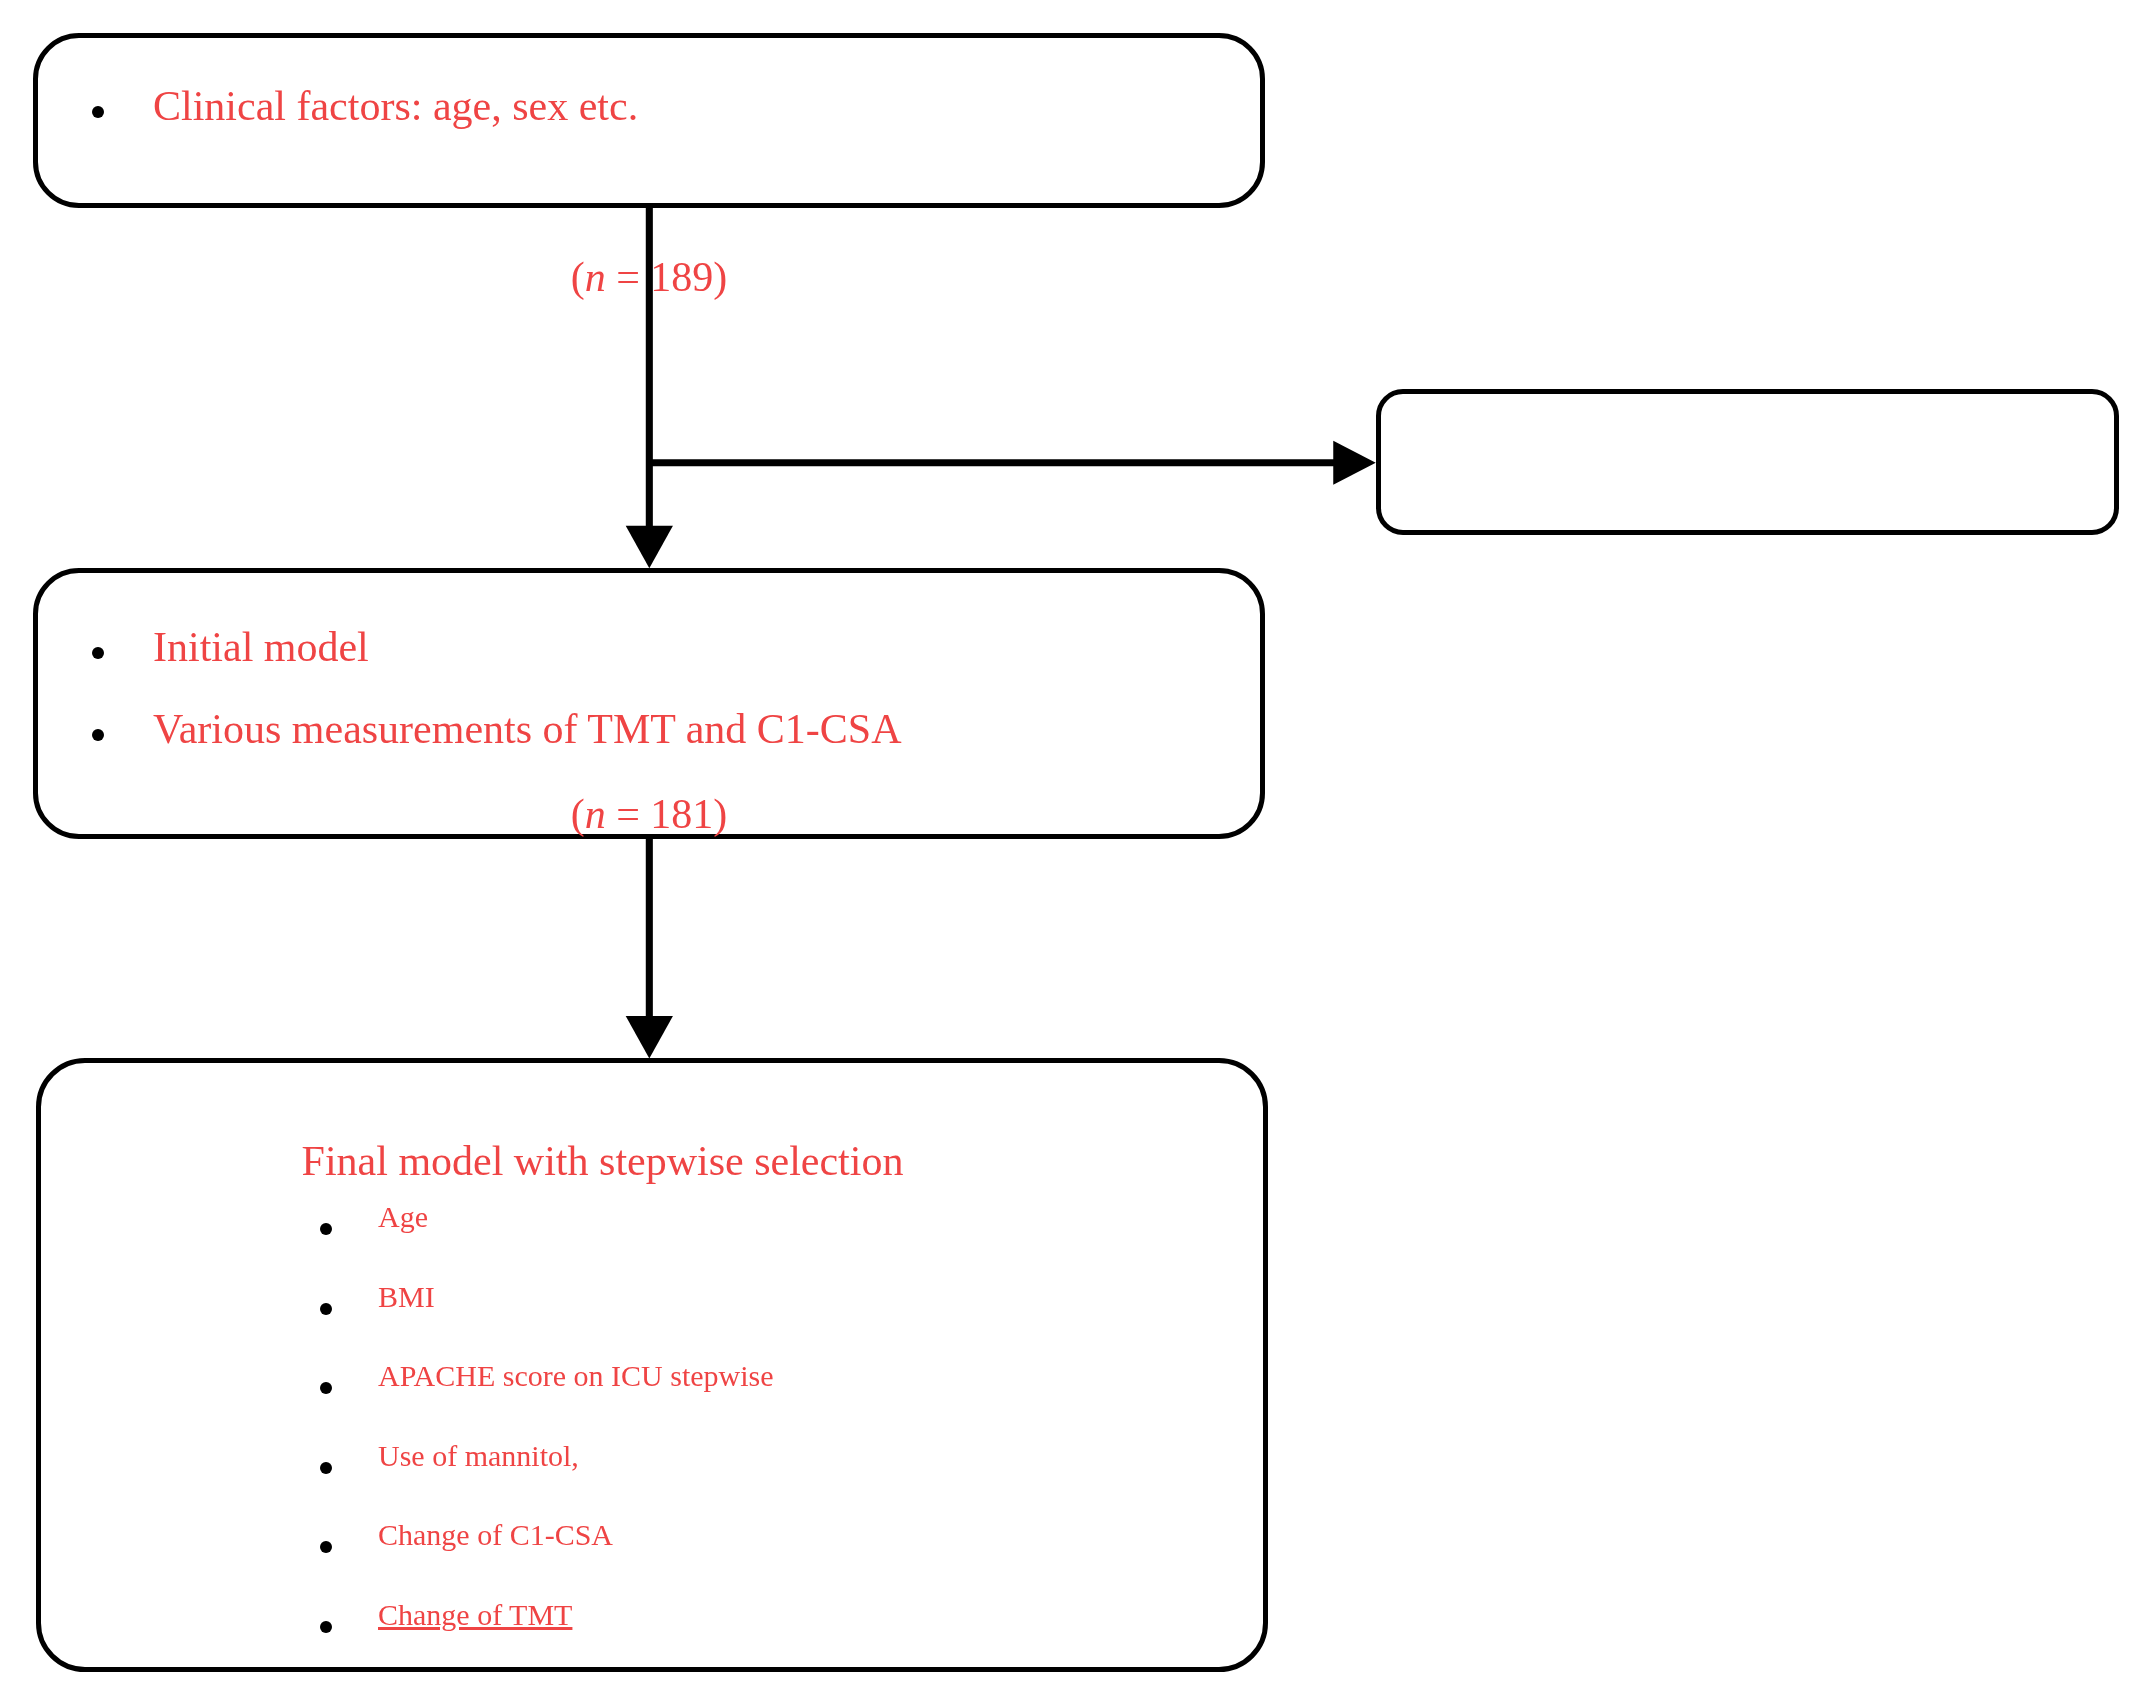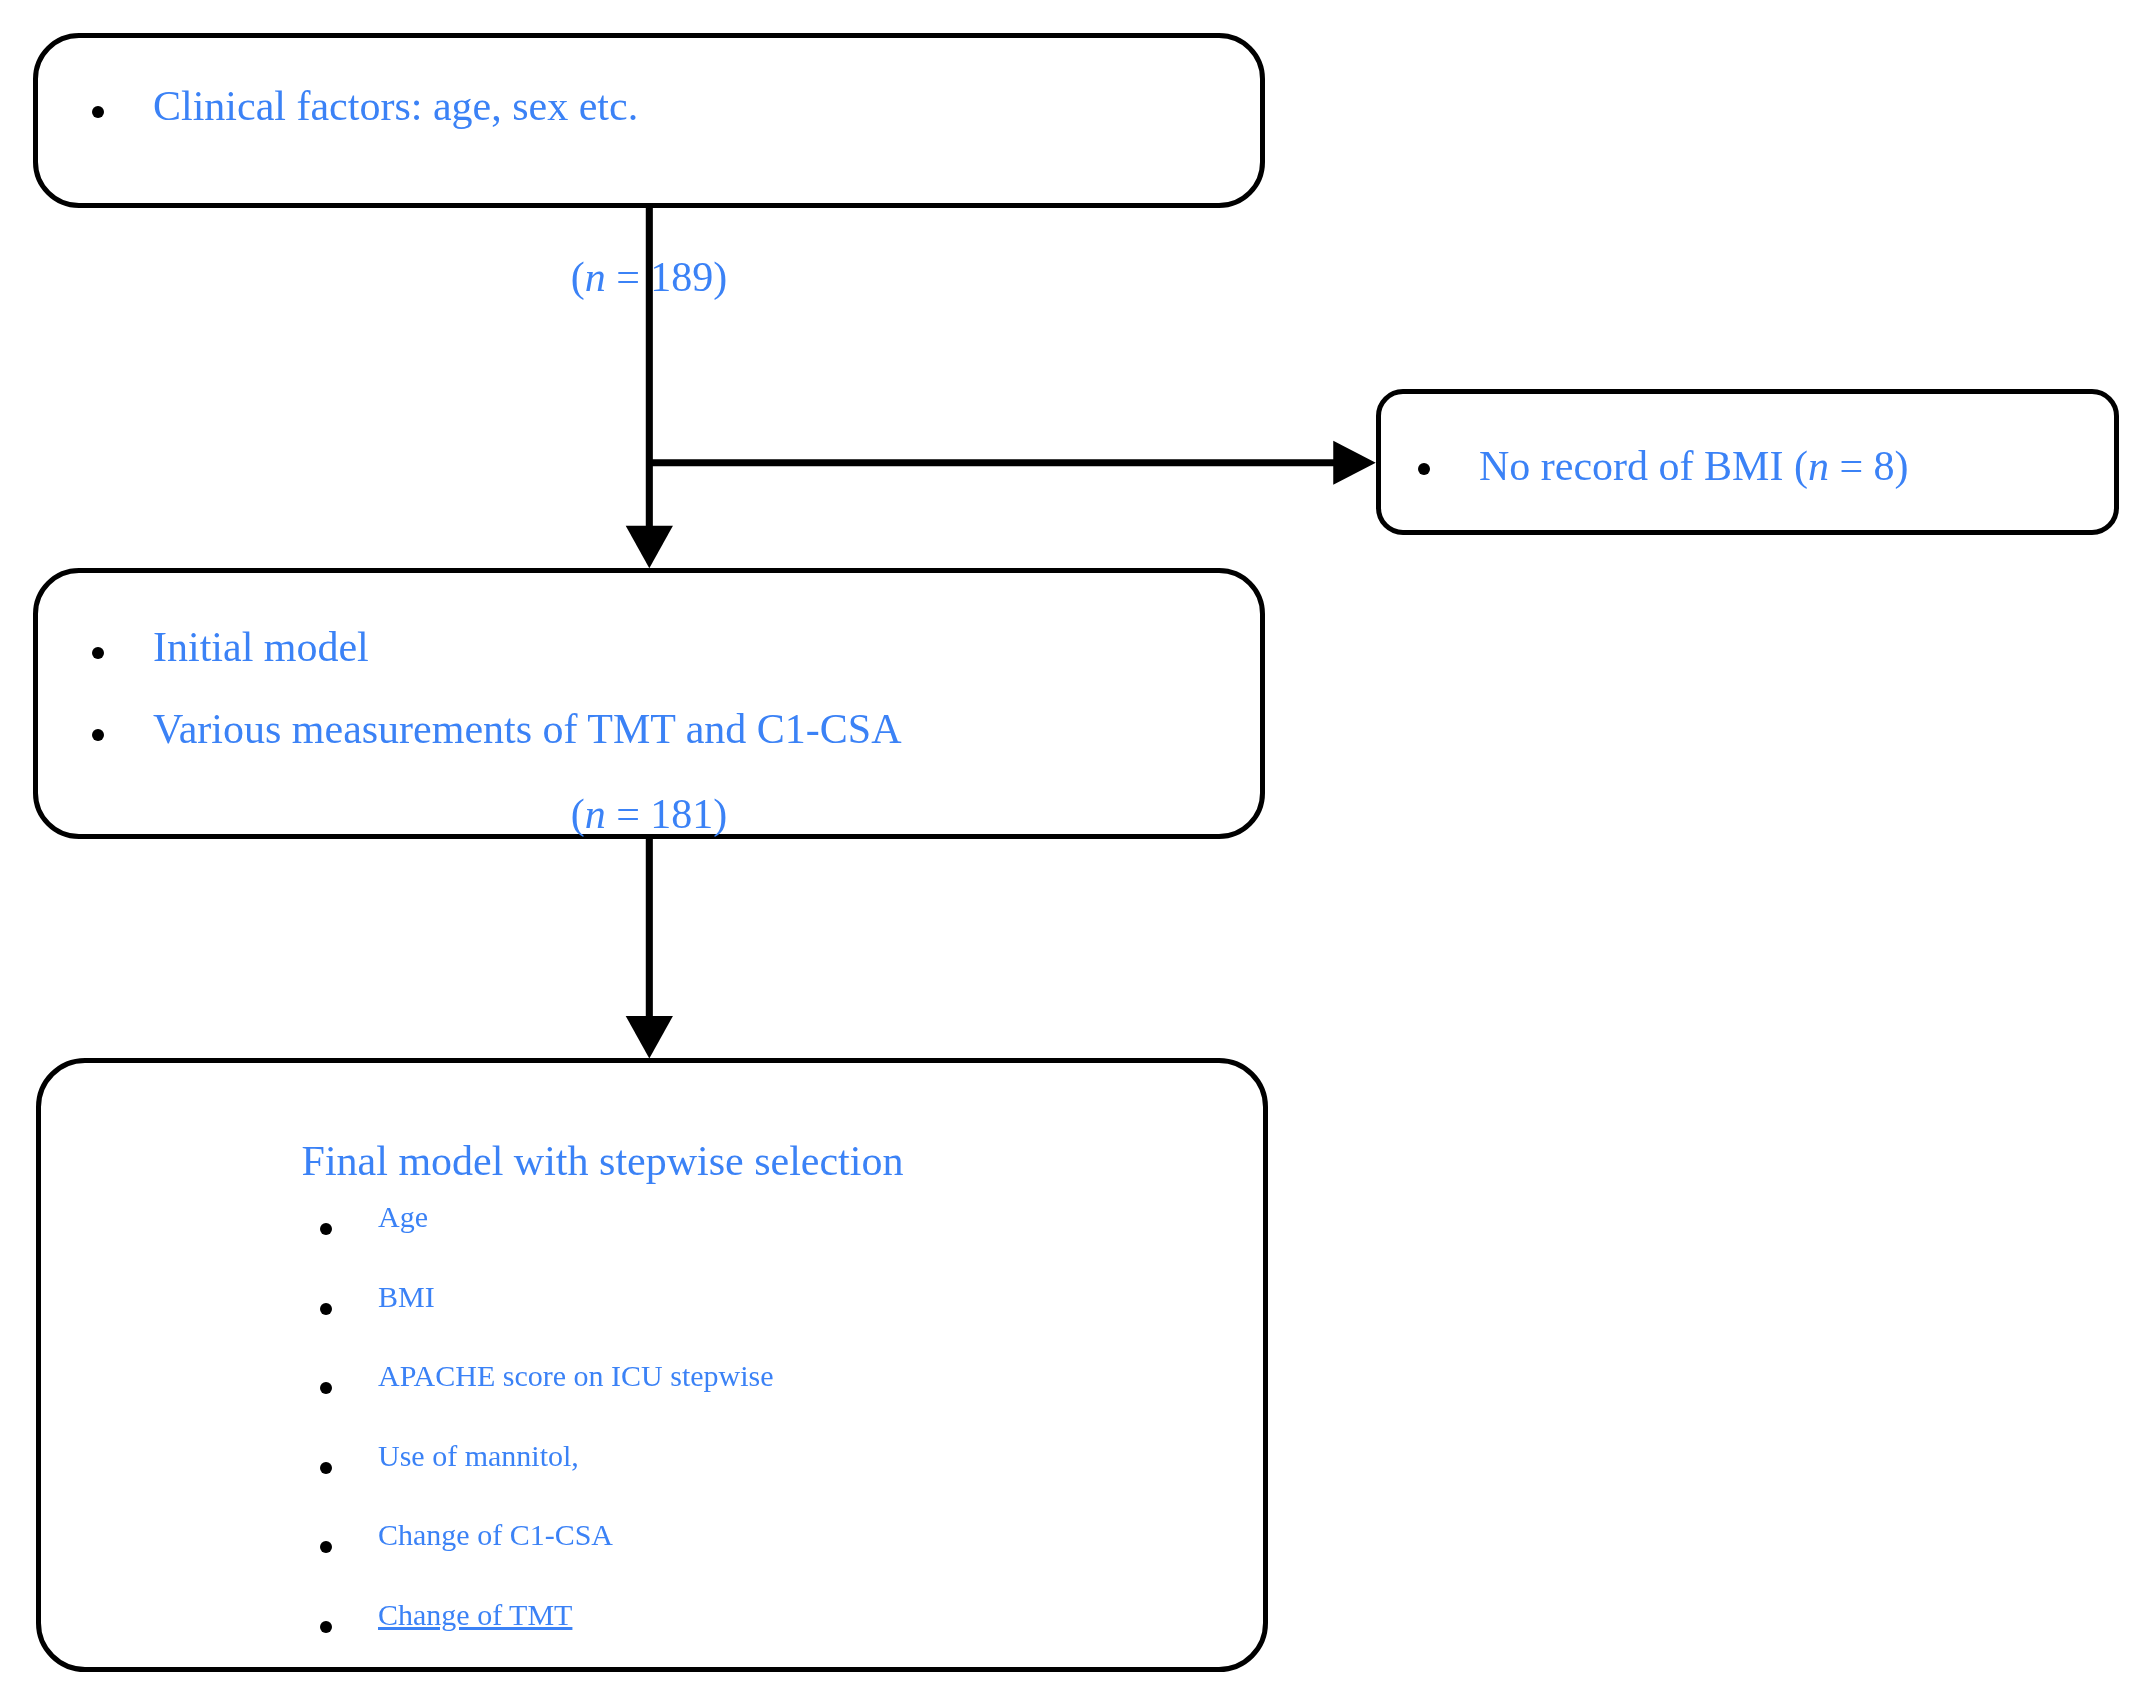--- a/index.html
+++ b/index.html
@@ -6,21 +6,21 @@
     margin: 0;
     padding: 0;
     background: #ffffff;
   }
   #page {
     position: relative;
     width: 2151px;
     height: 1700px;
     background: #ffffff;
     font-family: "Liberation Serif", "DejaVu Serif", serif;
-    color: #3b82f6;
+    color: #ef4444;
     overflow: hidden;
   }
   .flow-svg {
     position: absolute;
     left: 0;
     top: 0;
     width: 2151px;
     height: 1700px;
   }
   .node-box {
@@ -155,19 +155,15 @@
     <span class="bullet-dot"></span>
     <span>Change of C1-CSA</span>
   </div>
   <div class="b3-item" id="b3-i5">
     <span class="bullet-dot"></span>
     <span>Change of TMT</span>
   </div>
 
   <div class="node-box" id="box-excluded-bmi"></div>
 
-  <div id="bmi-row">
-    <span class="bullet-dot"></span>
-    <span>No record of BMI </span><span> (</span><span class="ital">n</span><span> = 8)</span>
-  </div>
 
 </div>
 
 
 </body></html>

